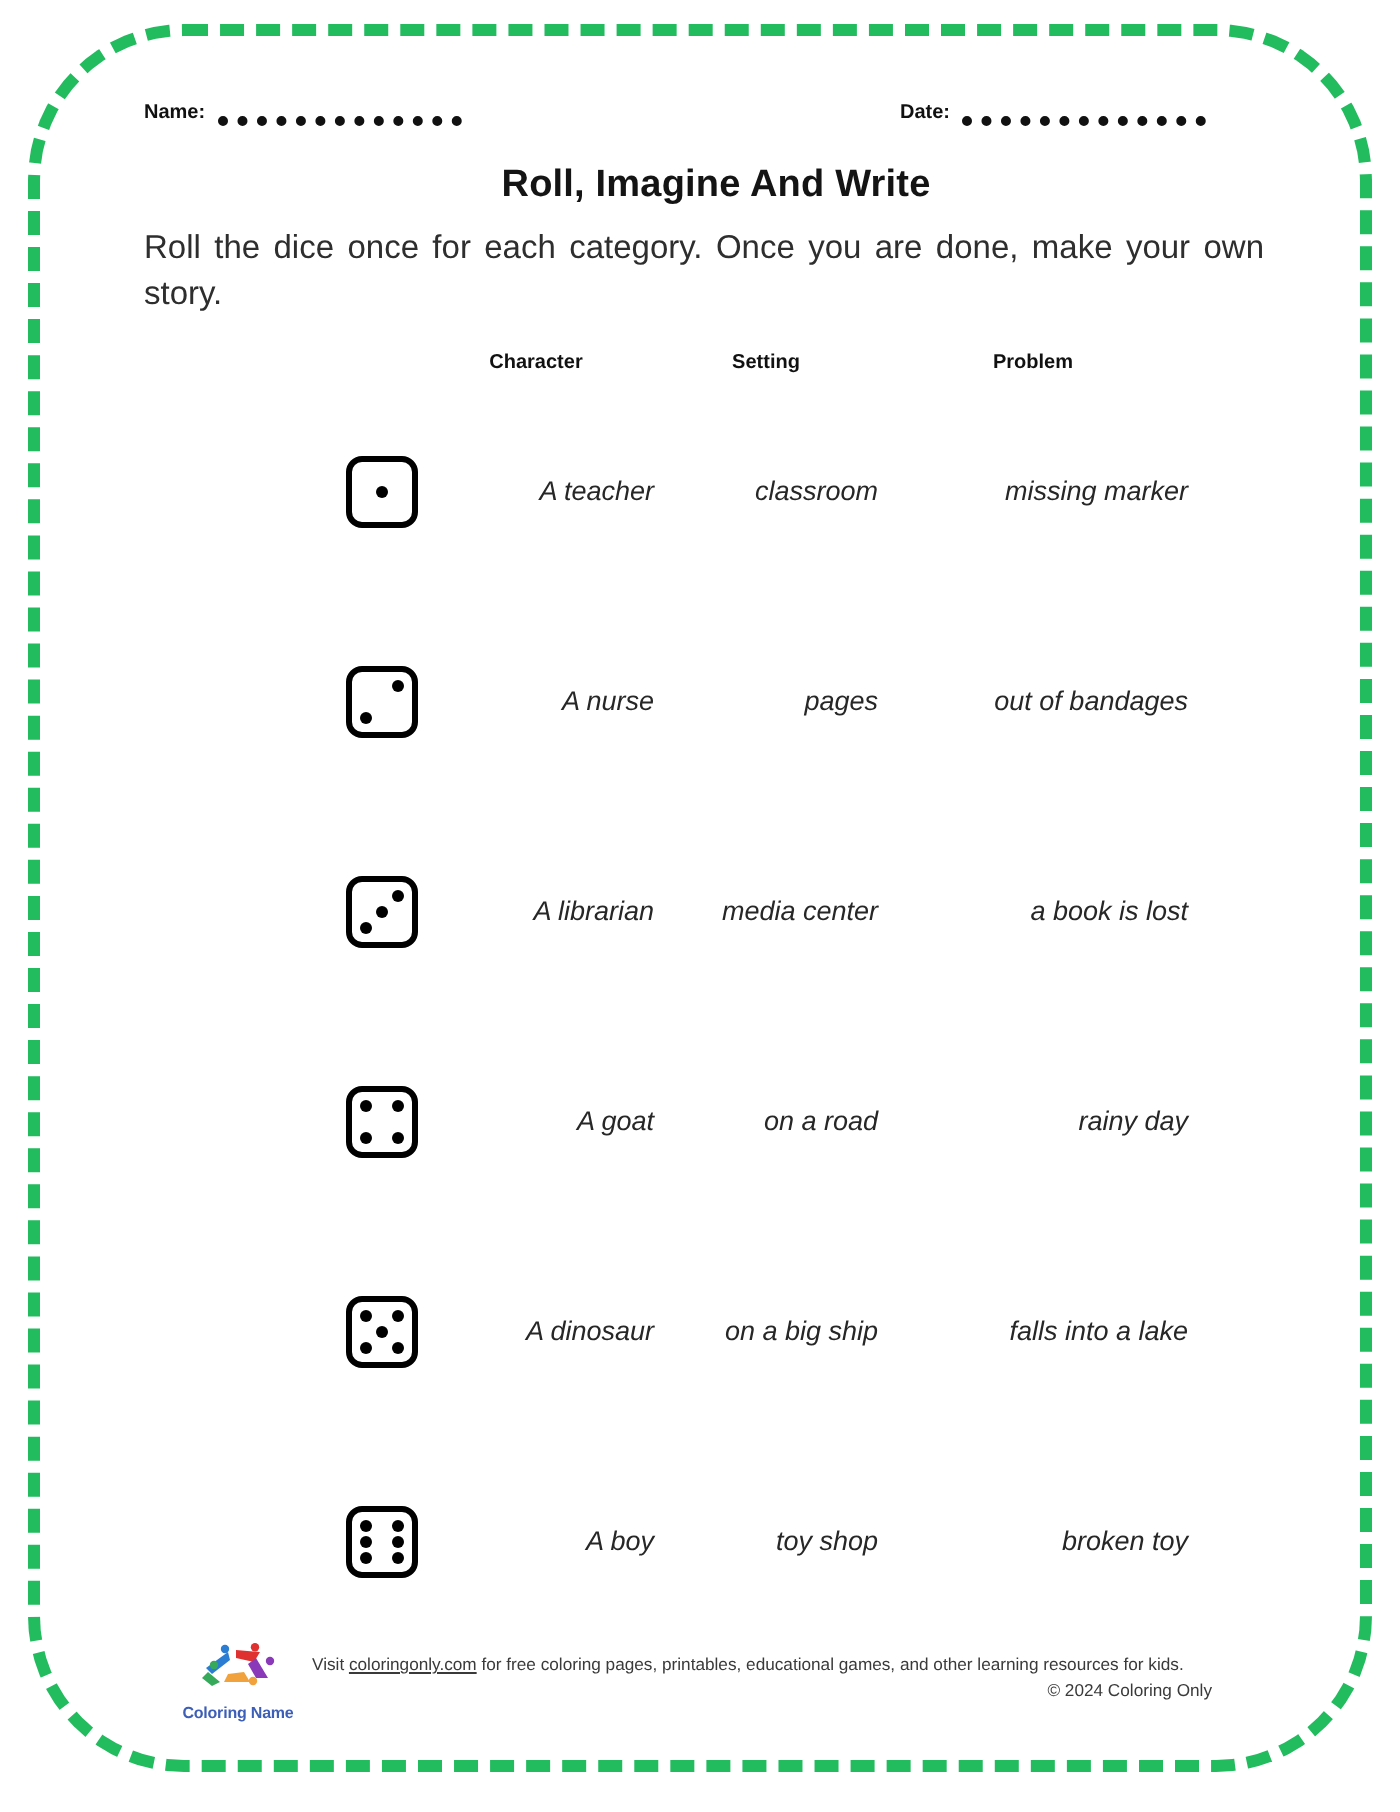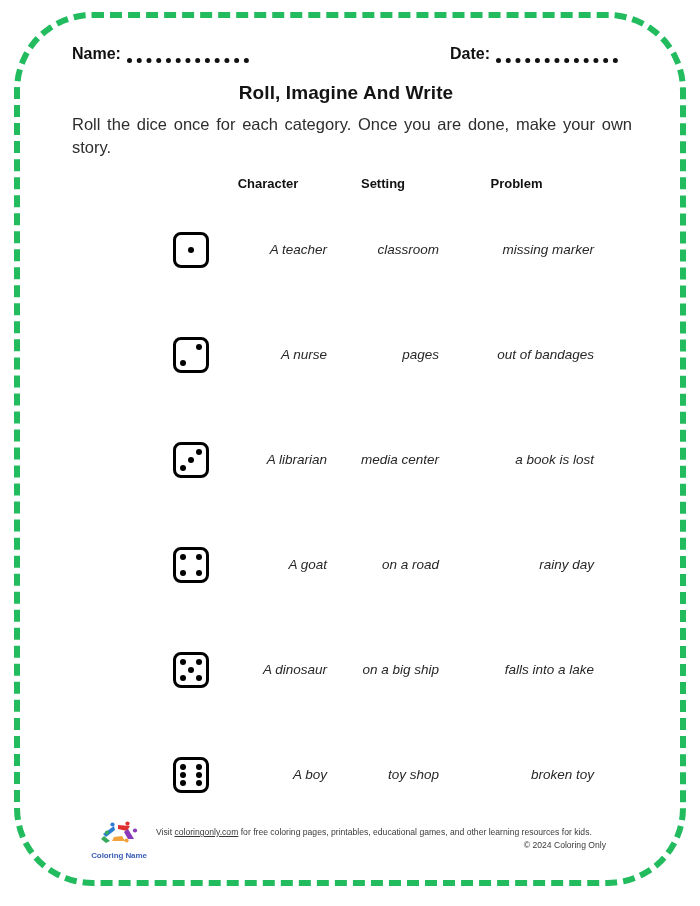--- a/index.html
+++ b/index.html
@@ -45,42 +45,42 @@
     top: 40px;
     width: 580px;
     height: 40px;
   }
   .field {
     position: absolute;
     display: flex;
     align-items: flex-end;
   }
   .field-label {
-    font-size: 16px;
+    font-size: 10px;
     font-weight: bold;
     color: #111111;
     line-height: 1;
     padding-bottom: 1px;
     white-space: nowrap;
   }
   .dotline {
     height: 18px;
     border-bottom: 5px dotted #111111;
     margin-left: 6px;
     align-self: flex-end;
   }
   #field-name { left: 12px; top: 0; }
   #field-name .dotline { width: 122px; }
   #field-date { left: 390px; top: 0; }
   #field-date .dotline { width: 122px; }
 
   
   #worksheet-title {
     position: absolute;
-    left: 56px;
+    left: 68px;
     top: 82px;
     width: 580px;
     text-align: center;
     font-size: 19px;
     font-weight: bold;
     color: #141414;
     letter-spacing: .1px;
   }
   #worksheet-instructions {
     position: absolute;
@@ -96,21 +96,21 @@
 
   
   #roll-table {
     position: absolute;
     left: 124px;
     top: 176px;
     width: 470px;
     border-collapse: collapse;
   }
   #roll-table th {
-    font-size: 13px;
+    font-size: 10px;
     font-weight: bold;
     color: #111111;
     text-align: center;
     padding: 0 0 6px 0;
     vertical-align: top;
   }
   #roll-table td {
     font-size: 13.5px;
     color: #272727;
     text-align: right;

